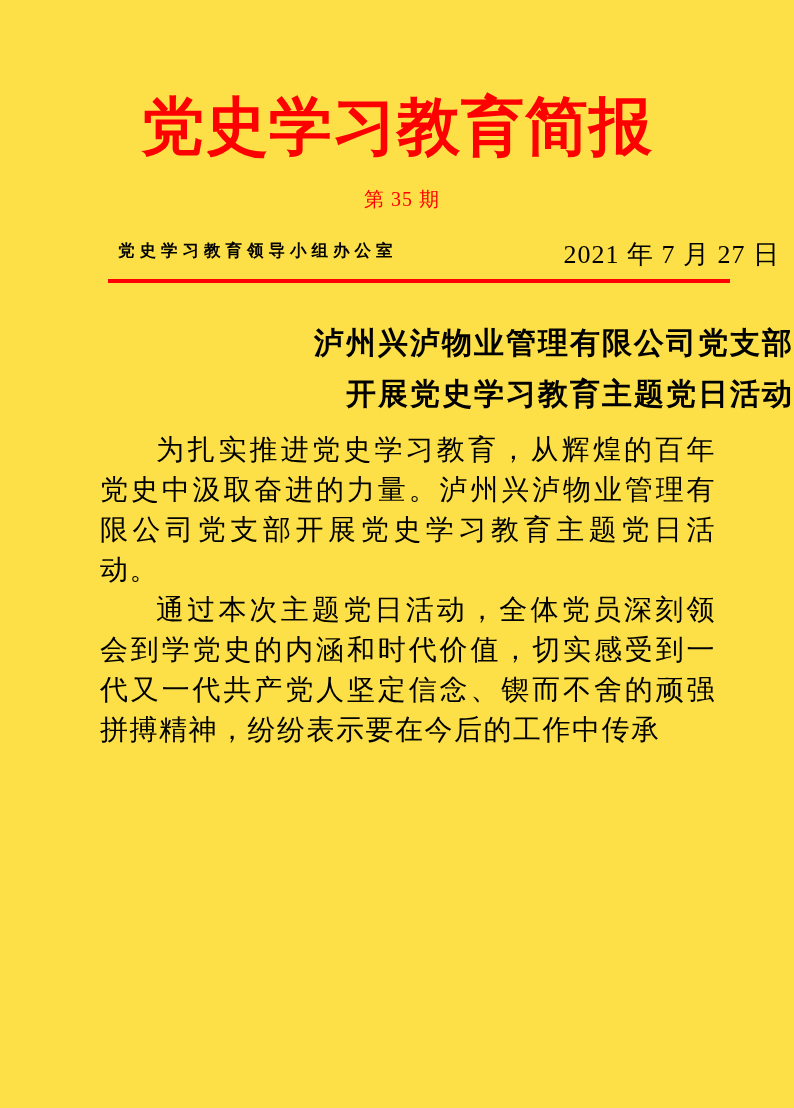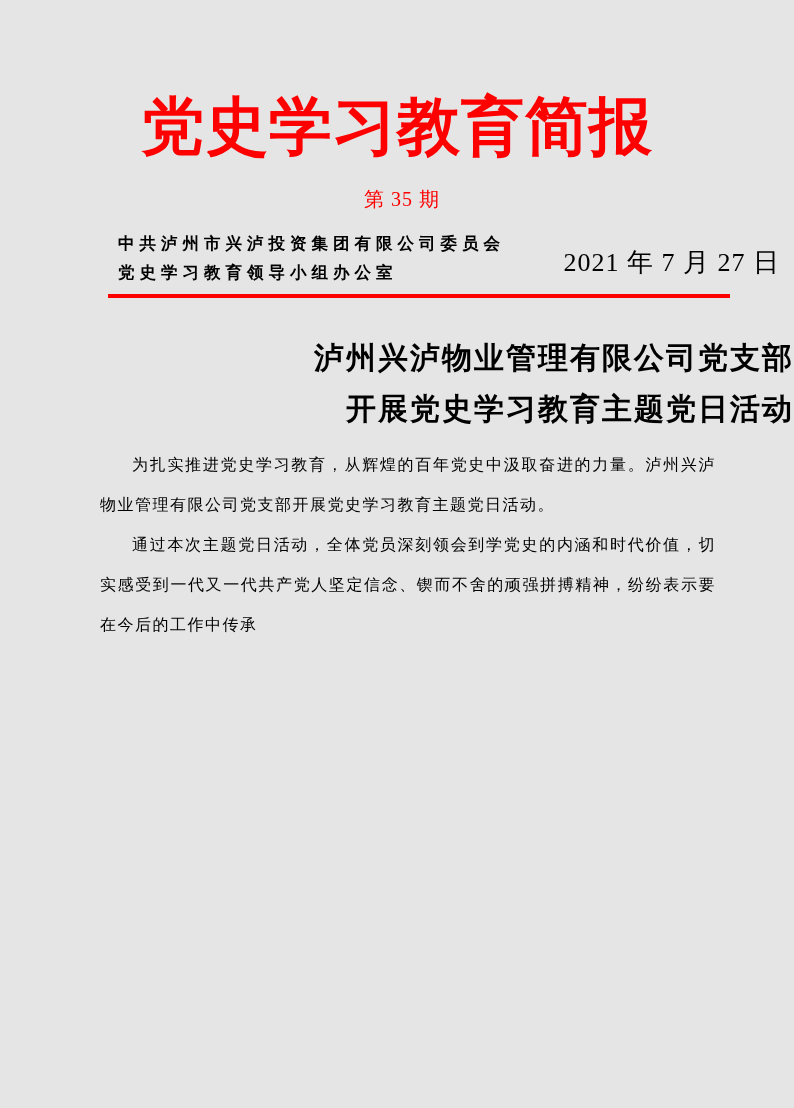--- a/index.html
+++ b/index.html
@@ -2,21 +2,21 @@
 <html><head>
 <meta charset="utf-8">
 <style>
   * { margin: 0; padding: 0; box-sizing: border-box; }
   html, body { background: #ffffff; }
   .page {
     position: relative;
     width: 794px;
     height: 1108px;
     margin: 0 auto;
-    background: #e5e5e5;
+    background: #fde047;
     overflow: hidden;
     font-family: "Liberation Serif", "DejaVu Serif", serif;
     color: #000000;
   }
   .masthead-title {
     padding-top: 82px;
     text-align: center;
     font-size: 63px;
     line-height: 1.45;
     font-weight: bold;
@@ -62,42 +62,41 @@
     text-align: right;
     font-weight: bold;
     font-size: 30px;
     color: #000000;
   }
   .headline-line { line-height: 36px; letter-spacing: 2px; white-space: nowrap; }
   .headline-line-1 { margin-top: 42px; }
   .headline-line-2 { margin-top: 15px; }
   .article-body {
     margin: 18px 78px 0 100px;
-    font-size: 16px;
+    font-size: 28px;
     line-height: 40px;
     letter-spacing: 1.5px;
     text-align: justify;
   }
   .article-body p {
     text-indent: 2em;
     margin: 0;
   }
 </style>
 </head>
 <body>
 
 <div class="page">
 
   <div class="masthead-title">党史学习教育简报</div>
 
   <div class="issue-number">第 35 期</div>
 
   <div class="header-row">
     <div class="org-block">
-      <div>中共泸州市兴泸投资集团有限公司委员会</div>
       <div>党史学习教育领导小组办公室</div>
     </div>
     <div class="issue-date">2021 年 7 月 27 日</div>
   </div>
 
   <div class="red-rule"></div>
 
   <div class="article-headline">
     <div class="headline-line headline-line-1">泸州兴泸物业管理有限公司党支部</div>
     <div class="headline-line headline-line-2">开展党史学习教育主题党日活动</div>

